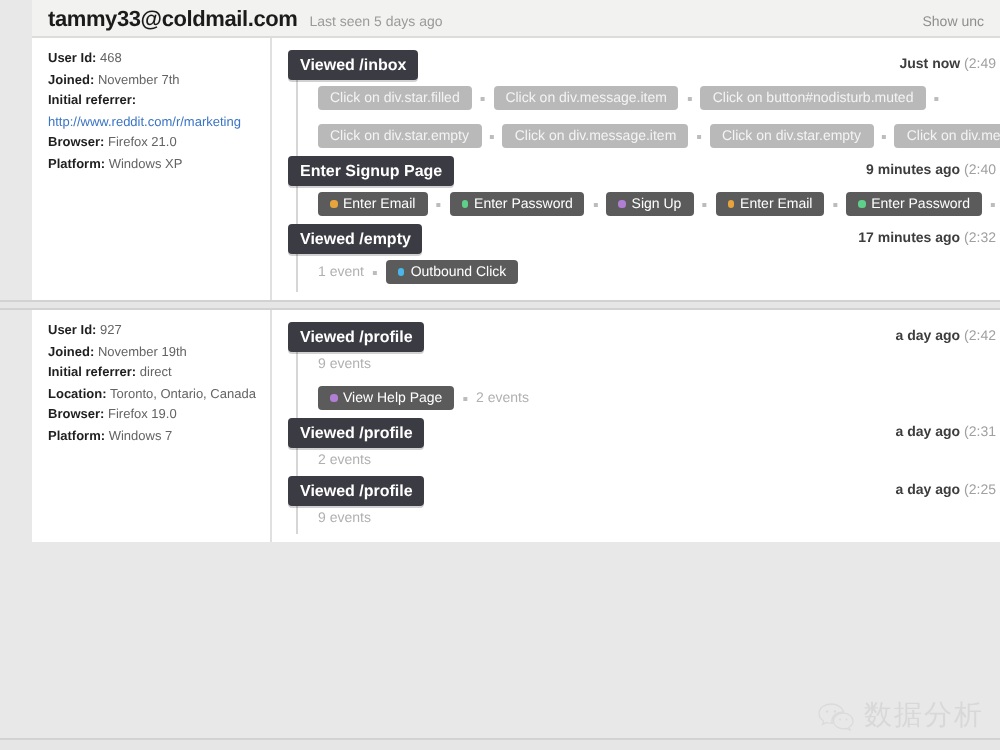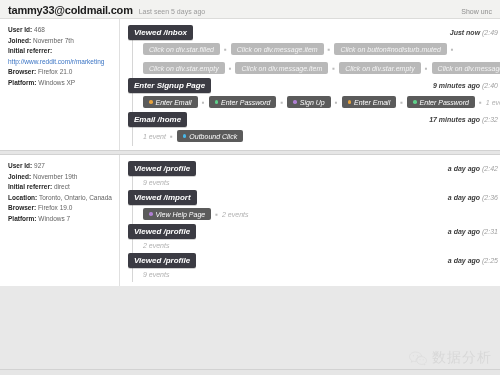--- a/index.html
+++ b/index.html
@@ -4,21 +4,21 @@
 <style>
   * { box-sizing: border-box; margin: 0; padding: 0; }
   html, body {
     width: 500px; height: 375px;
     font-family: "Liberation Sans", sans-serif;
     background: #e8e8e8;
     overflow: hidden;
   }
   .app { width: 500px; height: 375px; position: relative; background: #e8e8e8; }
 
-  .person-card { background: #ffffff; position: relative; overflow: hidden; }
+  .person-card { background: #ffffff; position: relative; overflow: hidden; margin-left: 16px; }
   .card-sep { height: 5px; background: #e6e6e6; border-top: 1px solid #d2d2d2; border-bottom: 1px solid #d2d2d2; }
 
   .card-header {
     background: #f2f2f0;
     border-bottom: 1px solid #dcdcda;
     padding: 4px 8px 4px 8px;
     display: flex; align-items: baseline;
     height: 19px;
   }
   .email {
@@ -38,21 +38,21 @@
     background: #fff;
   }
   .info-row { font-size: 6.5px; line-height: 10.5px; color: #4a4a4a; white-space: nowrap; }
   .info-row .k { font-weight: bold; color: #1f1f1f; }
   .info-row .v { color: #636363; }
   .info-row .link { color: #3a74c4; text-decoration: none; }
   .info-row.stacked { line-height: 10.5px; }
 
   .events-col { flex: 1 1 auto; position: relative; padding: 6px 0 4px 0; min-width: 0; }
 
-  .event-group { position: relative; padding-left: 8px; font-style: italic; }
+  .event-group { position: relative; padding-left: 8px; }
   .group-head { display: flex; align-items: center; position: relative; }
   .page-badge {
     background: #3b3b43; color: #ffffff;
     font-size: 8px; font-weight: bold;
     padding: 3px 6px 3px 6px;
     border-radius: 2px;
     white-space: nowrap;
     box-shadow: 0 1px 0 rgba(0,0,0,0.18);
   }
   .timestamp {
@@ -178,21 +178,21 @@
                 <span class="chip dark">
                   <span class="dot" style="background: rgb(95, 208, 138);"></span>
                   <span>Enter Password</span>
                 </span>
                 <span class="sep-dot">▪</span>
                 <span class="count-text">1 event</span>
               </div>
             </div>
             <div class="event-group">
               <div class="group-head">
-                <div class="page-badge">Email /home</div>
+                <div class="page-badge">Viewed /empty</div>
                 <div class="timestamp">17 minutes ago <span class="t-dim">(2:32</span></div>
               </div>
               <div class="group-children">
                 <span class="count-text">1 event</span>
                 <span class="sep-dot">▪</span>
                 <span class="chip dark">
                   <span class="dot" style="background: rgb(73, 184, 232);"></span>
                   <span>Outbound Click</span>
                 </span>
               </div>
@@ -215,24 +215,20 @@
             <div class="event-group">
               <div class="group-head">
                 <div class="page-badge">Viewed /profile</div>
                 <div class="timestamp">a day ago <span class="t-dim">(2:42</span></div>
               </div>
               <div class="group-children">
                 <span class="count-text">9 events</span>
               </div>
             </div>
             <div class="event-group">
-              <div class="group-head">
-                <div class="page-badge">Viewed /import</div>
-                <div class="timestamp">a day ago <span class="t-dim">(2:36</span></div>
-              </div>
               <div class="group-children">
                 <span class="chip dark">
                   <span class="dot" style="background: rgb(176, 127, 212);"></span>
                   <span>View Help Page</span>
                 </span>
                 <span class="sep-dot">▪</span>
                 <span class="count-text">2 events</span>
               </div>
             </div>
             <div class="event-group">

